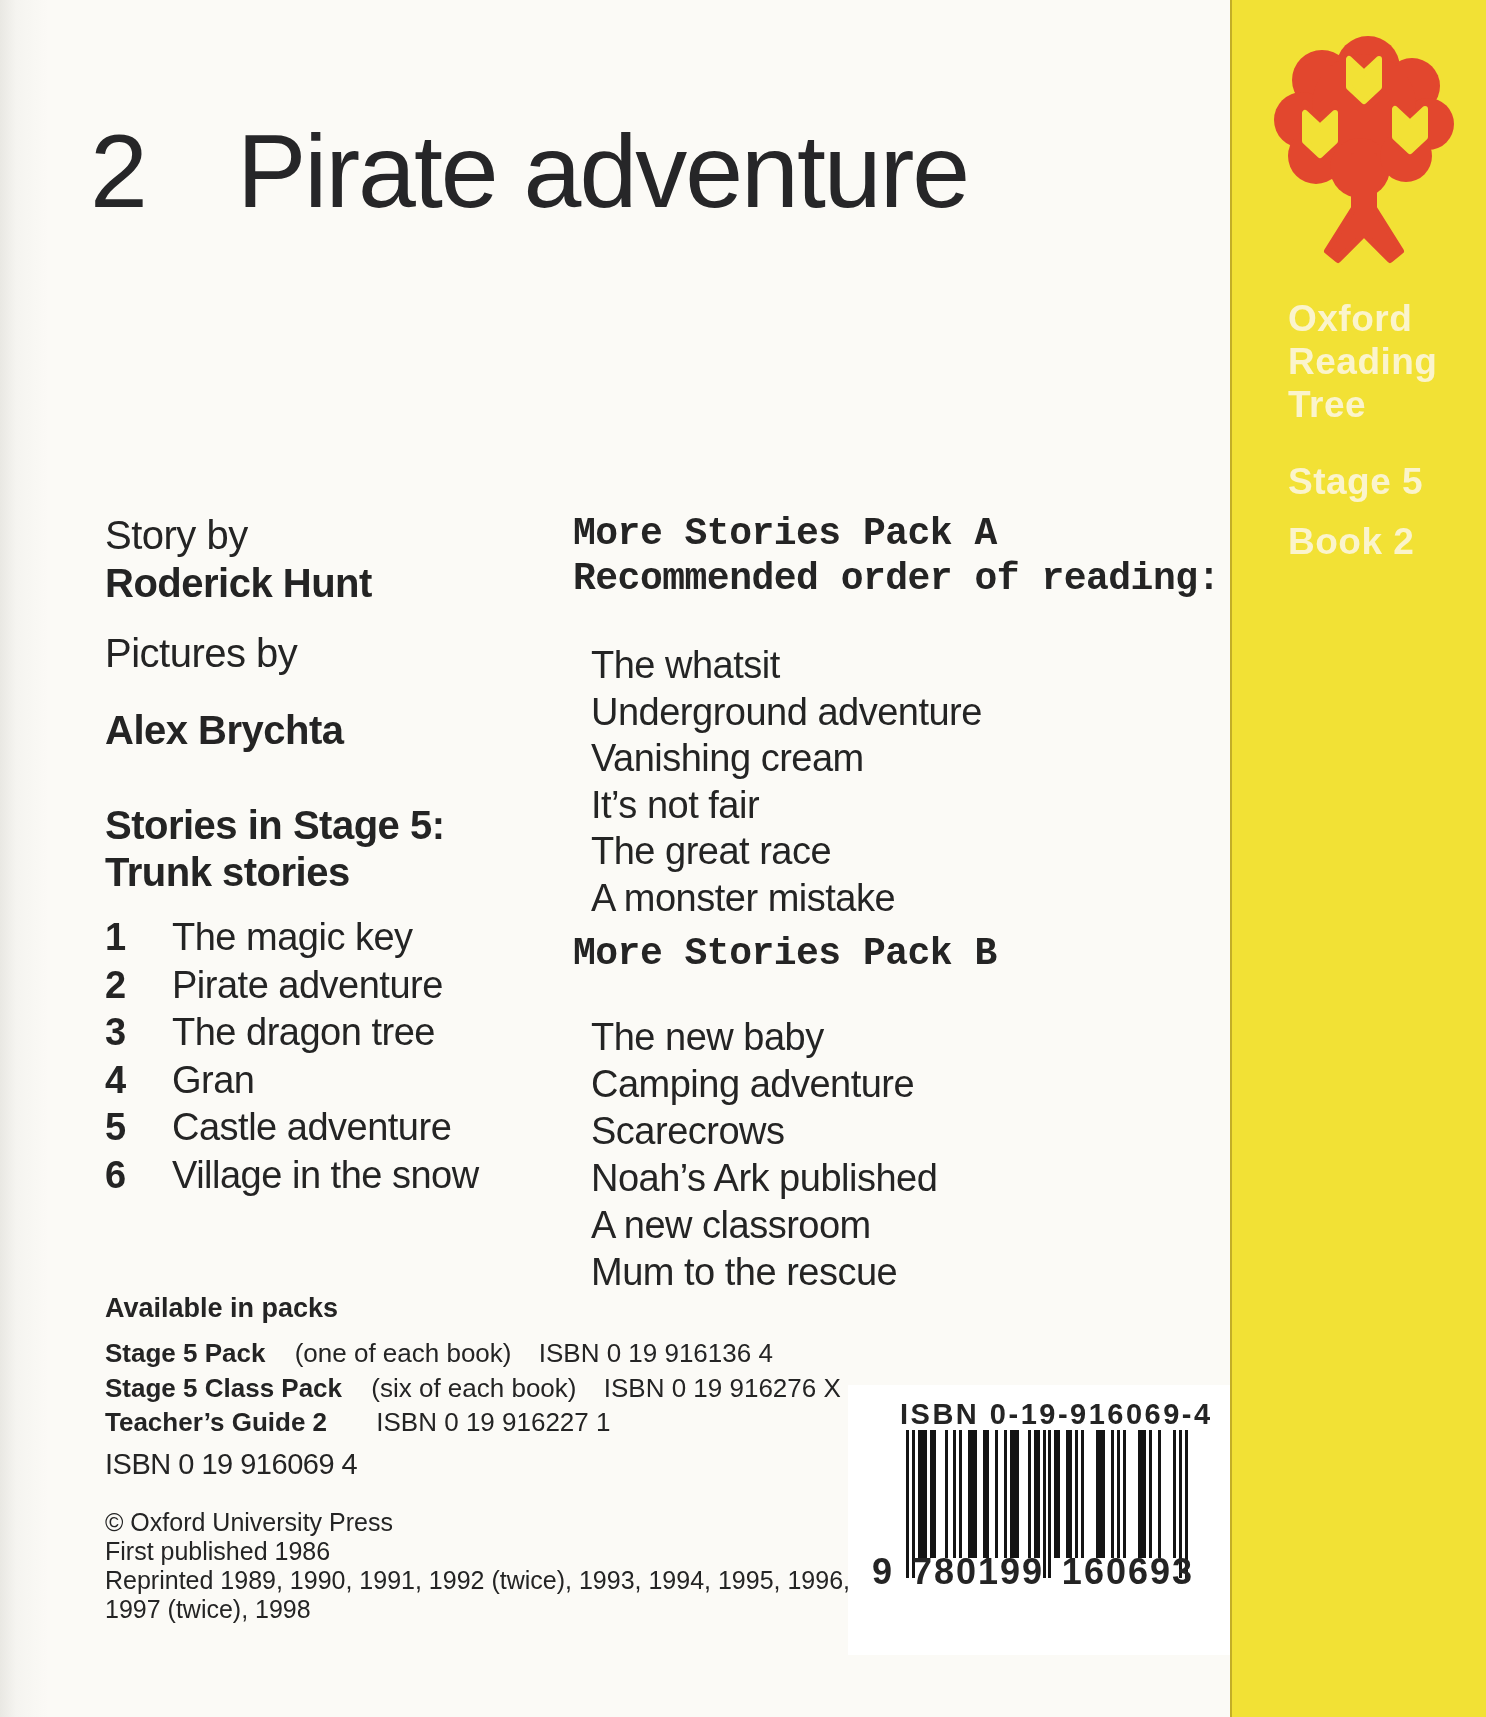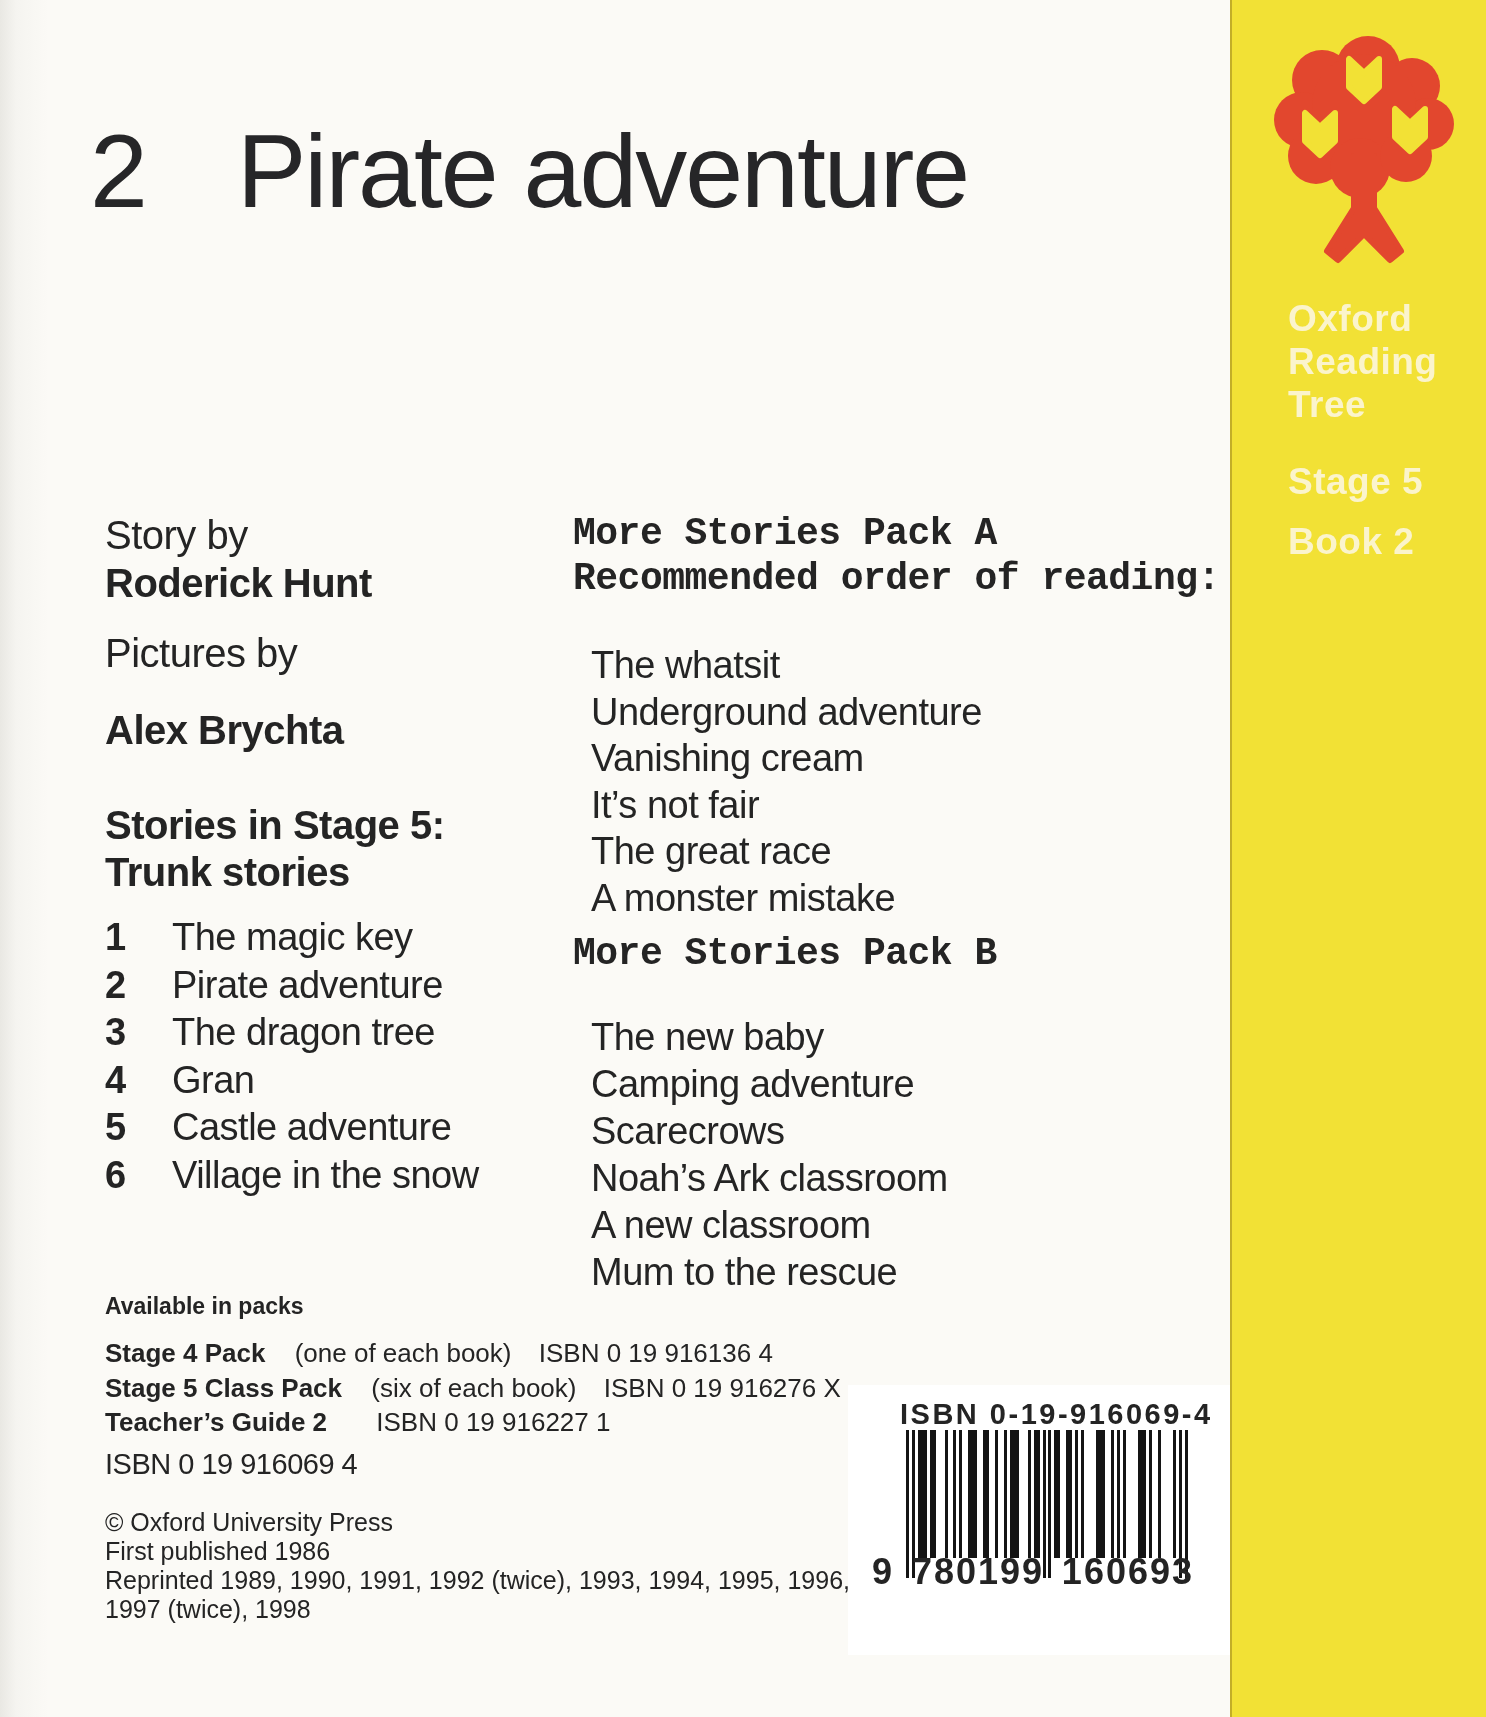--- a/index.html
+++ b/index.html
@@ -25,21 +25,21 @@
   .trunk-list{left:105px;top:916px;margin:0;padding:0;list-style:none;}
   .trunk-list li{display:flex;height:47.5px;align-items:flex-start;font-size:38px;letter-spacing:-0.5px;white-space:nowrap;}
   .trunk-num{font-weight:bold;width:67px;flex:0 0 67px;}
   
   .pack-heading{left:573px;font-size:38px;font-weight:bold;line-height:45px;letter-spacing:-0.5px;white-space:nowrap;font-family:Liberation Mono, monospace;}
   .pack-list{left:573px;margin:18px;padding:0;list-style:none;}
   .pack-list li{font-size:38px;letter-spacing:-0.5px;white-space:nowrap;}
   .pack-a-list li{height:46.5px;}
   .pack-b-list li{height:47px;}
   
-  .avail-heading{left:105px;top:1293px;font-size:23px;font-weight:bold;}
+  .avail-heading{left:105px;top:1293px;font-size:27px;font-weight:bold;}
   .avail-list{left:105px;top:1338px;margin:0;padding:0;list-style:none;}
   .avail-list li{height:34.5px;font-size:26px;white-space:nowrap;}
   .avail-list .pack-name{font-weight:bold;}
   .avail-list .pack-detail{margin-left:22px;}
   .avail-list .pack-isbn{margin-left:20px;}
   
   .imprint-isbn{left:105px;top:1448px;font-size:29px;}
   .imprint-block{left:105px;top:1494px;font-size:25px;line-height:29px;white-space:nowrap;margin-top:14px;}
   
   .barcode-box{left:848px;top:1385px;width:382px;height:270px;background:var(--barcode_bg);}
@@ -110,29 +110,29 @@
       <li>It’s not fair</li>
       <li>The great race</li>
       <li>A monster mistake</li>
     </ul>
 
   <div class="abs pack-heading" style="top:931px;">More Stories Pack B</div>
   <ul class="abs pack-list pack-b-list" style="top:998px;">
       <li>The new baby</li>
       <li>Camping adventure</li>
       <li>Scarecrows</li>
-      <li>Noah’s Ark classroom</li>
+      <li>Noah’s Ark published</li>
       <li>A new classroom</li>
       <li>Mum to the rescue</li>
     </ul>
 
   <div class="abs avail-heading">Available in packs</div>
   <ul class="abs avail-list">
       <li>
-      <span class="pack-name">Stage 4 Pack</span>
+      <span class="pack-name">Stage 5 Pack</span>
       <span class="pack-detail">(one of each book)</span>
       <span class="pack-isbn">ISBN 0 19 916136 4</span>
     </li>
       <li>
       <span class="pack-name">Stage 5 Class Pack</span>
       <span class="pack-detail">(six of each book)</span>
       <span class="pack-isbn">ISBN 0 19 916276 X</span>
     </li>
       <li>
       <span class="pack-name">Teacher’s Guide 2</span>

